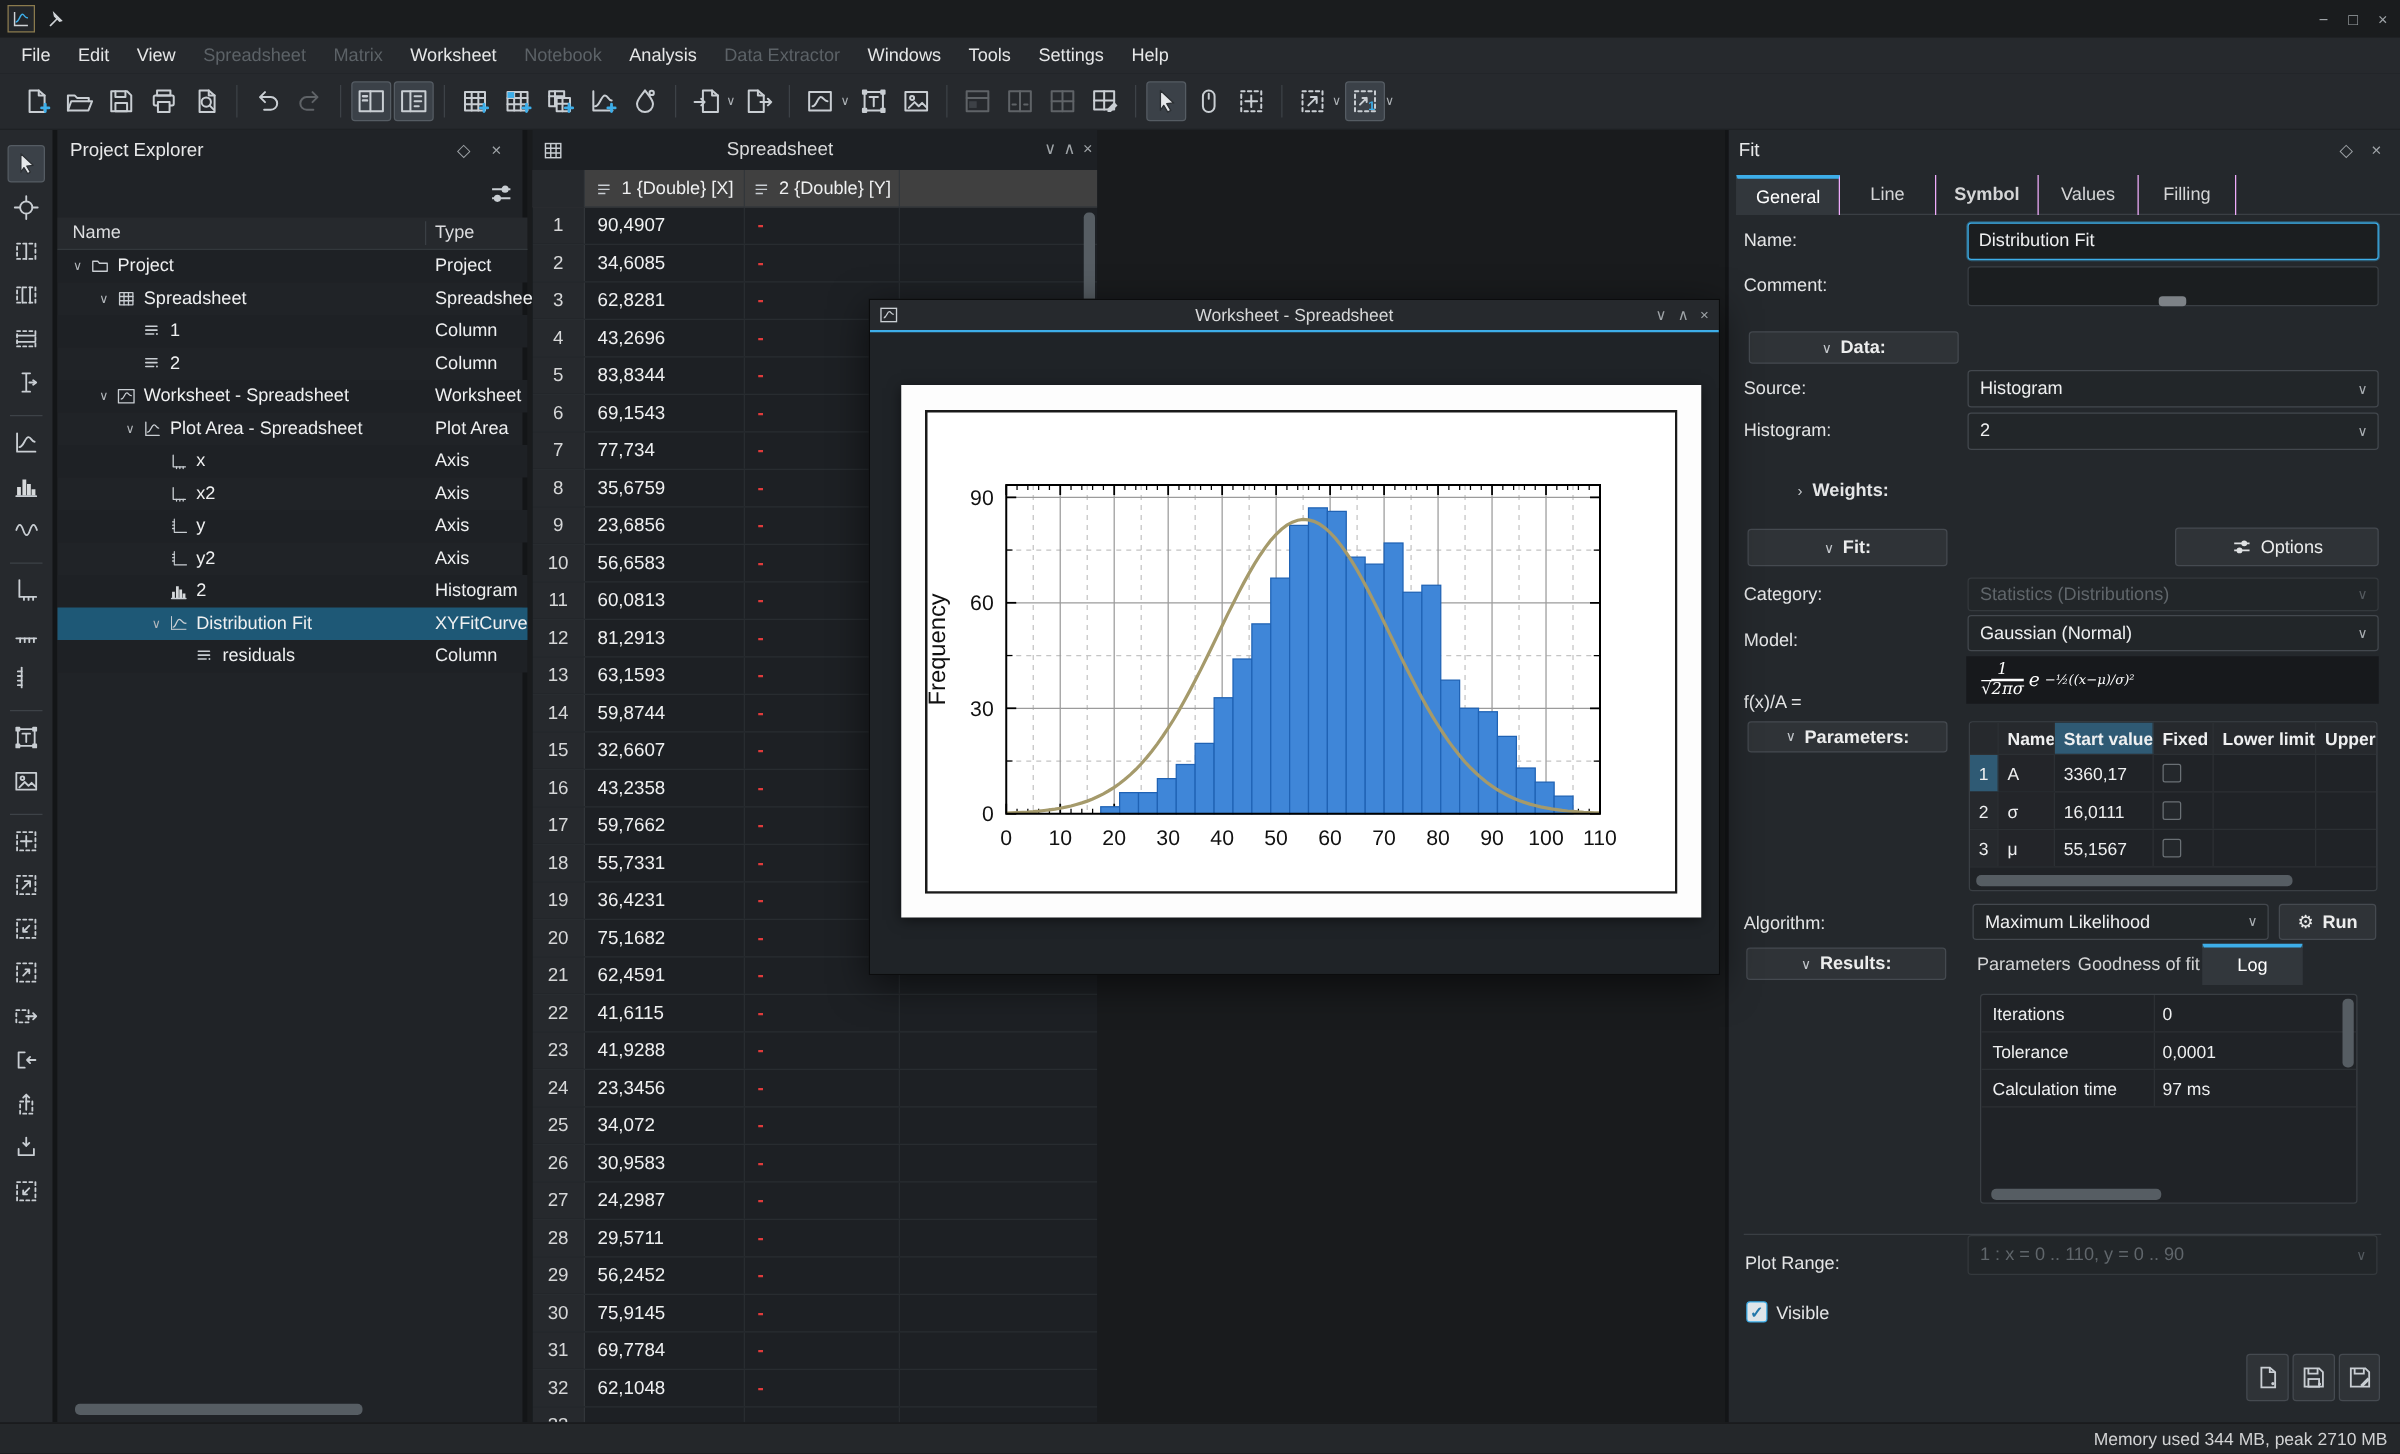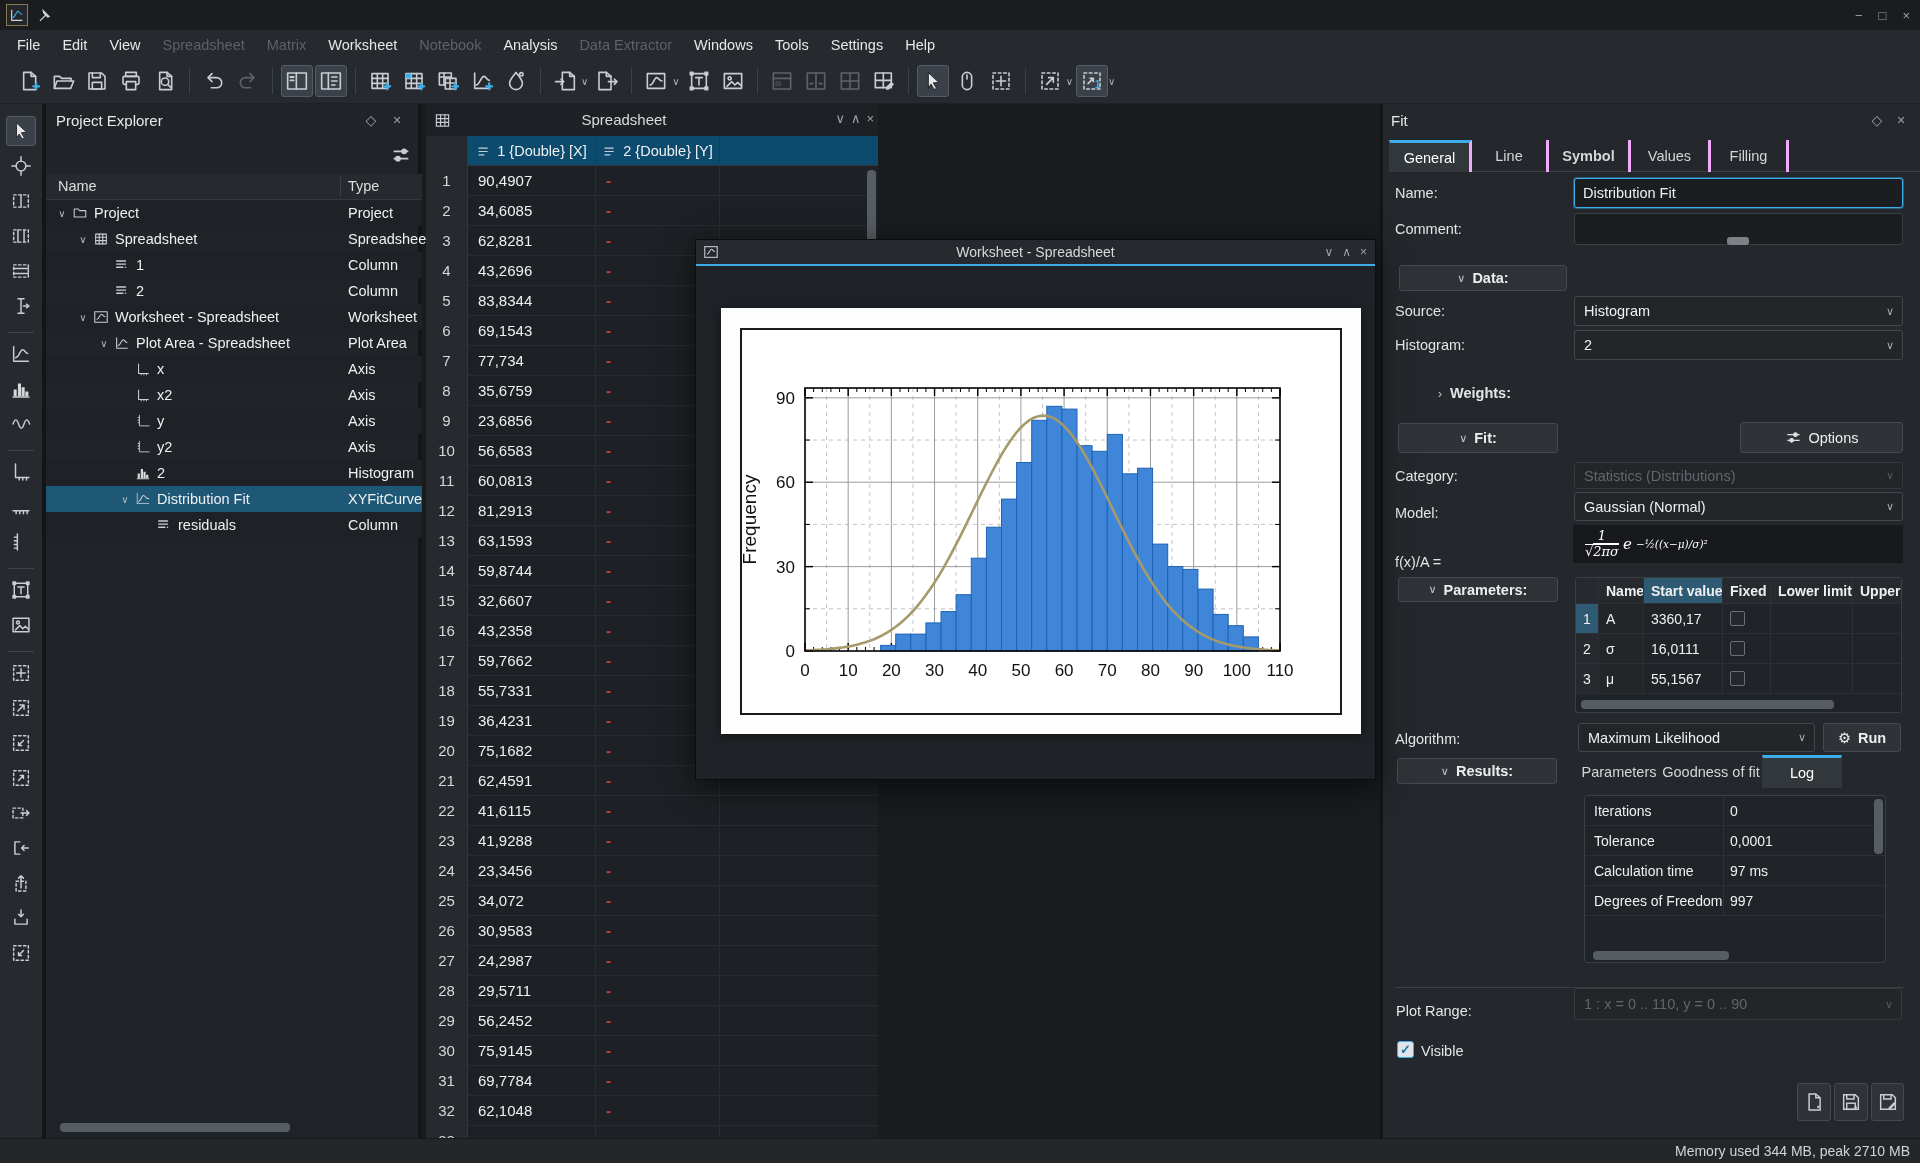--- a/index.html
+++ b/index.html
@@ -58,21 +58,21 @@
   .trow.selected{background:var(--sel)}
   .texp{position:absolute;font-size:10px;color:#b4b8bc;width:12px;text-align:center}
   .tico{position:absolute;width:16px;height:16px}
   .tname{position:absolute;white-space:nowrap}
   .ttype{position:absolute;left:302px;white-space:nowrap}
   
   #ss-dock{position:absolute;left:426px;top:104px;width:452px;height:1034px;background:#1d2024;overflow:hidden}
   #ss-head{position:absolute;left:0;top:0;width:452px;height:32px}
   #ss-title{position:absolute;left:0;right:56px;text-align:center;top:7px;font-size:15px;color:#d9dadb}
   .ss-hbtns{position:absolute;right:4px;top:7px;display:flex;gap:6px;color:#9ea3a7;font-size:13px}
-  #ss-colhead{position:absolute;left:0;top:32px;width:452px;height:30px;background:#0c4a6e;border-bottom:1px solid #32363a;font-size:14.5px}
+  #ss-colhead{position:absolute;left:0;top:32px;width:452px;height:30px;background:#404040;border-bottom:1px solid #32363a;font-size:14.5px}
   .ss-ch{position:absolute;top:0;height:30px;display:flex;align-items:center;justify-content:center;gap:6px;border-right:1px solid #32363a}
   #ss-body{position:absolute;left:0;top:62px;width:452px;height:972px;overflow:hidden}
   .srow{position:relative;height:30px;border-bottom:1px solid #282c30;font-size:15px}
   .srow .rn{position:absolute;left:0;top:0;width:42px;height:100%;background:#26292d;border-right:1px solid #32363a;display:flex;align-items:center;justify-content:center;color:#d6d7d8}
   .srow .c1{position:absolute;left:42px;top:0;width:128px;height:100%;display:flex;align-items:center;padding-left:10px;border-right:1px solid #282c30}
   .srow .c2{position:absolute;left:170px;top:0;width:124px;height:100%;display:flex;align-items:center;padding-left:10px;border-right:1px solid #282c30;color:#e03b3b;font-weight:bold}
   #ss-vscroll{right:2px;top:66px;height:960px}
   
   #center{position:absolute;left:878px;top:104px;width:505px;height:1034px;background:#191b1d;border-right:3px solid #131517}
   
@@ -89,21 +89,21 @@
   .flabel{position:absolute;font-size:14.5px;color:#e4e5e6}
   .ffield{position:absolute;background:#222629;border:1px solid #43484e;border-radius:3px;display:flex;align-items:center;padding:0 9px;font-size:14.5px}
   .ffield .chev{position:absolute;right:8px;font-size:11px;color:#a9aeb2}
   .ffield.disabled{color:#60666b;border-color:#34393d}
   .ffield.disabled .chev{color:#545a5f}
   .fbtn{position:absolute;background:var(--btn);border:1px solid var(--btnb);border-radius:3px;display:flex;align-items:center;justify-content:center;gap:7px;font-size:14.5px;font-weight:bold;color:#eceded}
   .fbtn .chev{font-weight:normal;font-size:11px;color:#c3c7cb}
   .finput{position:absolute;background:var(--dark);border:1px solid var(--line);border-radius:3px;color:var(--txt);padding:0 8px;font-size:14.5px;font-family:"Liberation Sans",sans-serif}
   .finput.focused{border:1px solid var(--acc);box-shadow:0 0 0 1px rgba(61,174,233,.4)}
   #ftabs{position:absolute;left:6px;top:36px;right:0;height:32px;display:flex;border-bottom:1px solid #3a3f44}
-  .ftab{height:32px;display:flex;align-items:center;justify-content:center;font-size:14.5px;color:#d4d5d6;border-right:3px solid #f0abfc;position:relative}
+  .ftab{height:32px;display:flex;align-items:center;justify-content:center;font-size:14.5px;color:#d4d5d6;border-right:1px solid #f0abfc;position:relative}
   .ftab.active{background:#32373c;color:#fff;border-top:3px solid var(--acc);border-left:1px solid #33383c}
   .grip{position:absolute;width:22px;height:8px;background:#7d8287;border-radius:3px}
   .formula{position:absolute;background:#17191c;color:#fff;font-family:"DejaVu Serif",serif;font-style:italic;display:flex;align-items:center;padding-left:12px;gap:4px}
   .frac{display:inline-block;text-align:center;font-size:13px;line-height:1.1}
   .frac .fn{display:block;border-bottom:1px solid #fff;padding:0 4px}
   .frac .fd{display:block}
   .frac .sq{border-top:1px solid #fff}
   .fe{font-size:15px}
   .fx{font-size:10.5px;vertical-align:super}
   
@@ -1354,24 +1354,20 @@
           <span class="v">0</span>
         </div>
         <div class="lrow">
           <span class="k">Tolerance</span>
           <span class="v">0,0001</span>
         </div>
         <div class="lrow">
           <span class="k">Calculation time</span>
           <span class="v">97 ms</span>
         </div>
-        <div class="lrow">
-          <span class="k">Degrees of Freedom</span>
-          <span class="v">997</span>
-        </div>
         <div class="vscroll" style="right:2px;top:3px;height:160px">
           <div class="thumb" style="left:0;top:0;width:9px;height:55px"></div>
         </div>
         <div class="hscroll" style="left:8px;top:155px;width:280px">
           <div class="thumb" style="left:0;top:0;width:136px;height:9px"></div>
         </div>
       </div>
 
     <div class="fsep" style="left:12px;top:883px;width:510px"></div>
     <span class="flabel" style="left:13px;top:899px">Plot Range:</span>

